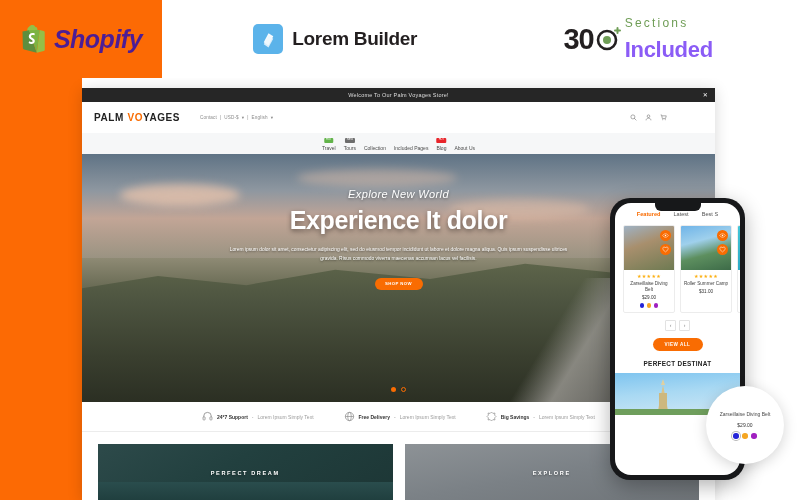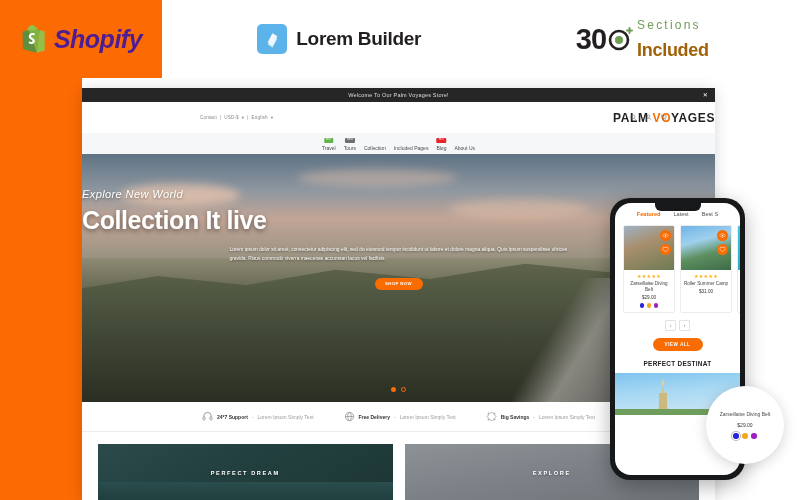--- a/index.html
+++ b/index.html
@@ -39,21 +39,21 @@
   .badge-square{
     width:30px;height:30px;border-radius:5px;background:#5bb3ea;
     display:flex;align-items:center;justify-content:center;flex-shrink:0;
   }
   .promo-label{ font-size:19px; font-weight:bold; color:#231f20; letter-spacing:-.3px; white-space:nowrap;}
   .sections-wrap{ display:flex; align-items:center; gap:4px; }
   .sections-num{ font-size:29px; font-weight:bold; color:#231f20; letter-spacing:-1px; display:flex; align-items:center;}
   .sec-o{ position:relative; width:26px; height:26px; margin-left:1px;}
   .sections-text{ display:flex; flex-direction:column; line-height:1; }
   .sec-top{ font-size:12px; color:#6f9d56; letter-spacing:2.2px; font-weight:normal;}
-  .sec-bot{ font-size:18px; color:#a16207; font-weight:bold; letter-spacing:-.3px; margin-top:10px;}
+  .sec-bot{ font-size:22px; color:#8b5cf6; font-weight:bold; letter-spacing:-.3px; margin-top:10px;}
 
   
   .left-orange{
     position:absolute; left:0; top:60px; width:82px; height:440px;
     background:#fc6a04; z-index:1;
   }
 
   
   .store{
     position:absolute; left:82px; top:88px; width:633px; height:412px;
@@ -72,22 +72,22 @@
   .store-header{
     height:31px; background:#fff; display:flex; align-items:center;
     padding:0 24px; position:relative;
   }
   .util-left{
     font-size:4.6px; color:#8b8b8b; letter-spacing:.15px;
     display:flex; align-items:center; gap:3px; position:absolute; left:118px;
   }
   .util-left span{ white-space:nowrap; }
   .store-logo{
-    position:absolute; left:12px; right:0; text-align:right;
-    font-size:12px; font-weight:bold; letter-spacing:.6px; color:#222;
+    position:absolute; left:12px; right:0; text-align:left;
+    font-size:10px; font-weight:bold; letter-spacing:.6px; color:#222;
   }
   .store-logo .vo{ color:#f96c02; }
   .header-icons{
     position:absolute; right:48px; display:flex; gap:8px; align-items:center;
   }
   .header-icons svg{ display:block; }
   .nav-bar{
     height:21px; background:#f6f7f8; display:flex; align-items:flex-end;
     justify-content:center; gap:8px; padding-bottom:3px; position:relative;
   }
@@ -121,21 +121,21 @@
   }
   .hero .road{
     position:absolute; right:-2%; bottom:0; width:46%; height:50%;
     background:linear-gradient(115deg,rgba(120,118,112,0) 40%,rgba(150,148,142,.85) 52%,rgba(105,104,100,.9) 72%,rgba(70,70,66,.9) 100%);
     transform:skewX(-8deg);
   }
   .hero .rider{
     position:absolute; right:82px; bottom:34px; width:26px; height:52px;
   }
   .hero-content{
-    position:absolute; left:0; right:0; top:34px; text-align:left;
+    position:absolute; left:0; right:0; top:34px; text-align:center;
     color:#fff; z-index:4;
   }
   .hero-sub{
     font-size:11px; font-style:italic; font-weight:300; letter-spacing:.4px;
     text-shadow:0 1px 3px rgba(0,0,0,.4);
   }
   .hero-title{
     font-size:25px; font-weight:bold; letter-spacing:-.4px; margin-top:6px;
     text-shadow:0 2px 5px rgba(0,0,0,.45);
   }
@@ -412,21 +412,21 @@
       <svg viewBox="0 0 26 52" width="26" height="52">
         <circle cx="13" cy="7" r="4.5" fill="#2e6fa8"></circle>
         <path d="M8 12 h10 l2 18 h-14 z" fill="#1f5f9e"></path>
         <rect x="9" y="30" width="8" height="12" fill="#2b2b33"></rect>
         <circle cx="13" cy="46" r="5" fill="none" stroke="#1b1b1b" stroke-width="1.6"></circle>
       </svg>
     </div>
 
     <div class="hero-content">
       <div class="hero-sub">Explore New World</div>
-      <div class="hero-title">Collection It live</div>
+      <div class="hero-title">Experience It dolor</div>
       <div class="hero-desc">Lorem ipsum dolor sit amet, consectetur adipiscing elit, sed do eiusmod tempor incididunt ut labore et dolore magna aliqua. Quis ipsum suspendisse ultrices gravida. Risus commodo viverra maecenas accumsan lacus vel facilisis.</div>
       <div class="shop-now">SHOP NOW</div>
     </div>
 
     <div class="hero-dots">
       <span class="dot active"></span>
       <span class="dot idle"></span>
     </div>
   </div>
 

